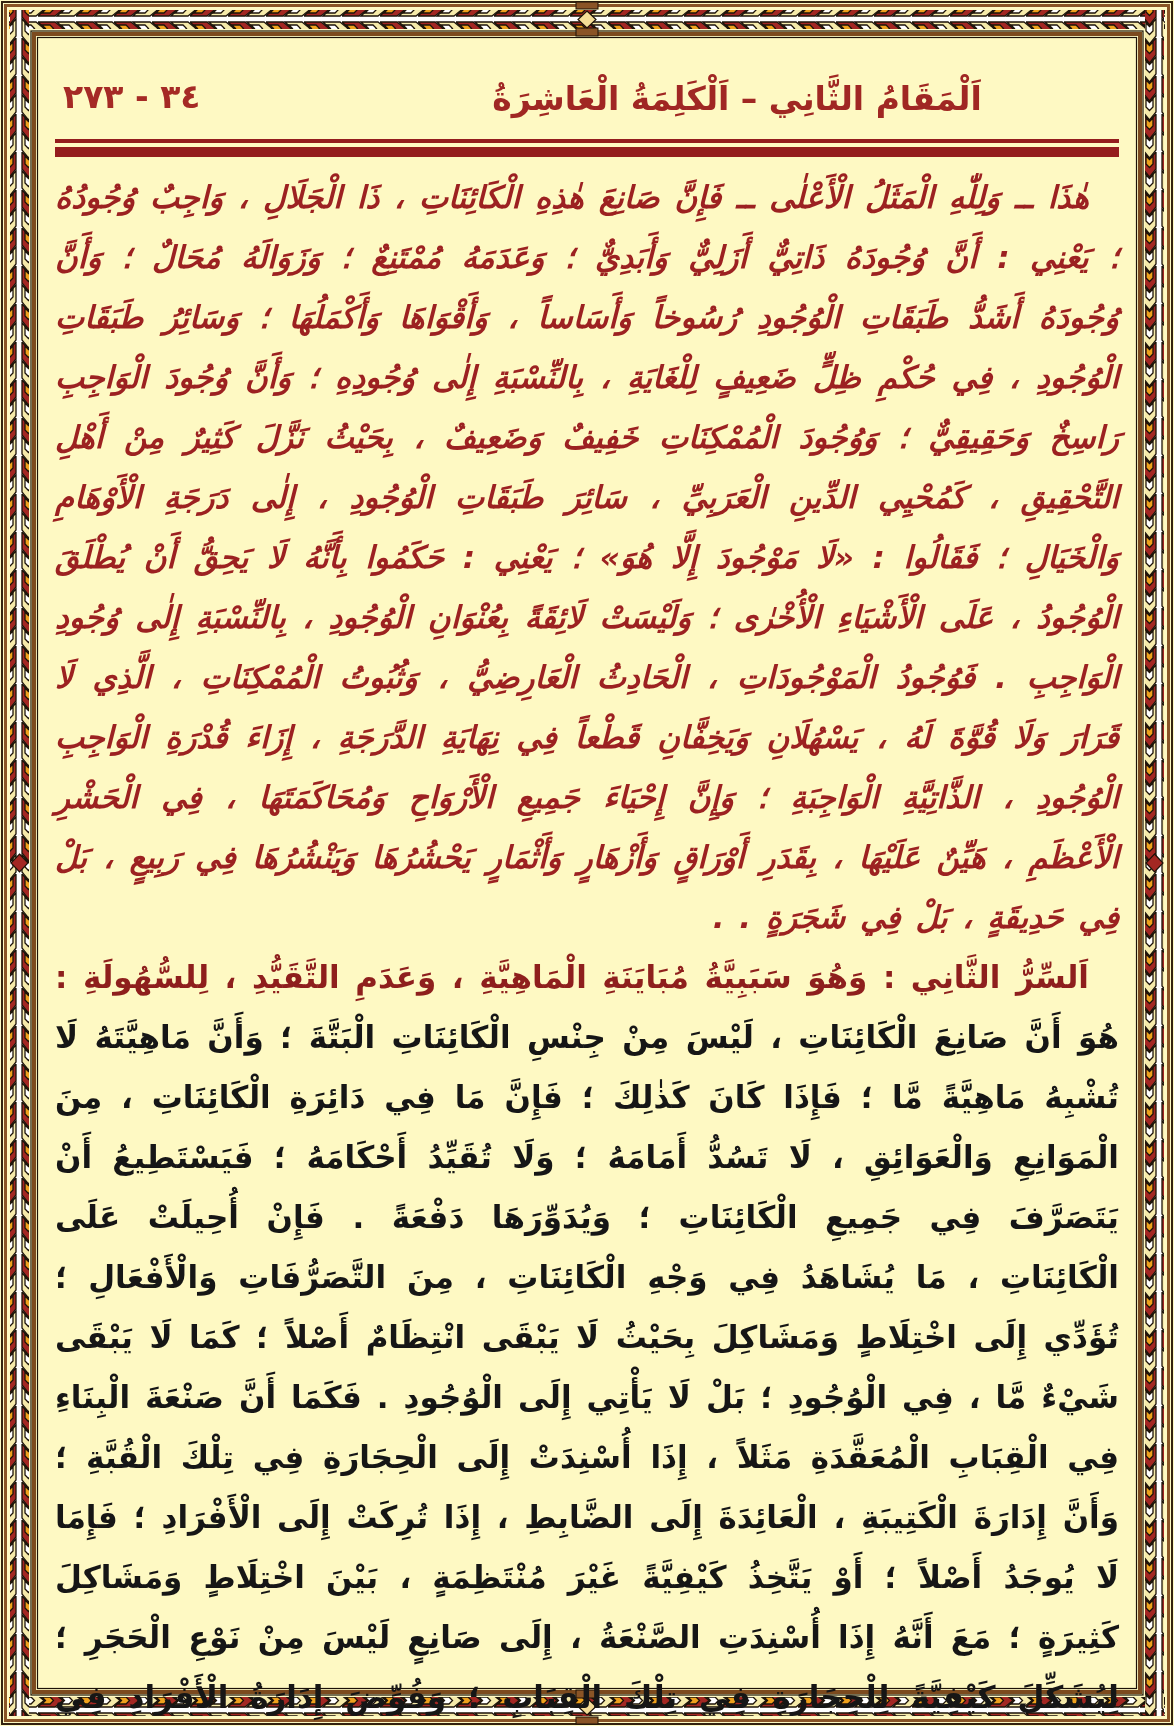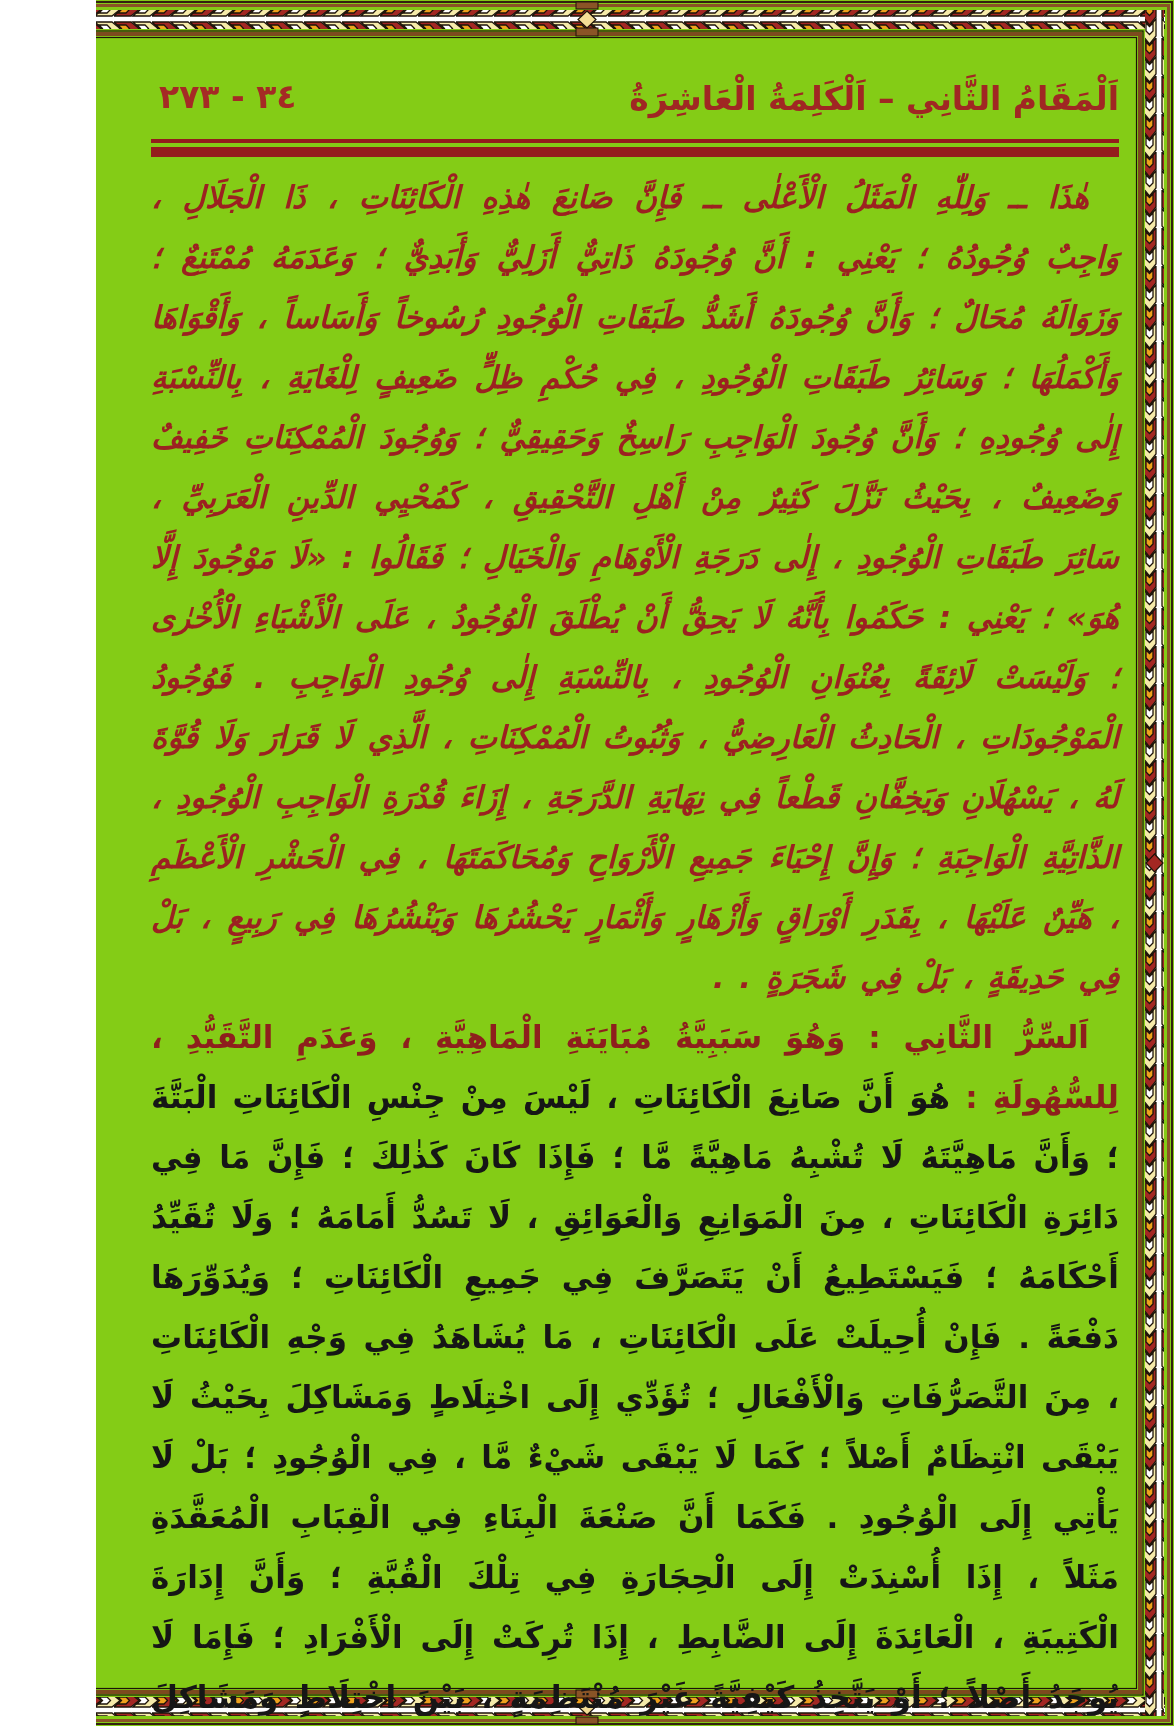--- a/index.html
+++ b/index.html
@@ -1,20 +1,20 @@
 <!DOCTYPE html>
 <html lang="ar" dir="rtl"><head>
 <meta charset="utf-8">
 <style>
   html, body { margin: 0; padding: 0; background: #ffffff; }
   .page {
     position: relative;
-    width: 1078px;
+    width: 1174px;
     height: 1726px;
-    background: #84cc16;
+    background: #fef9c3;
     overflow: hidden;
     font-family: "DejaVu Sans", sans-serif;
   }
   .border-svg { position: absolute; inset: 0; }
   .content {
     position: absolute;
     top: 39px; left: 39px; right: 39px; bottom: 39px;
     padding: 0 16px;
     direction: rtl;
   }
@@ -28,20 +28,21 @@
     left: 8px; top: 4px;
     color: #a52a25;
     font-size: 33px;
     font-weight: bold;
     letter-spacing: 1px;
     direction: rtl;
   }
   .title {
     margin: 0;
     padding-left: 300px;
+    text-align: center;
     color: #a02723;
     font-size: 33px;
     font-weight: bold;
     line-height: 52px;
     white-space: nowrap;
   }
   .rule { margin-top: 14px; }
   .rule-thin  { height: 4px;  background: #941d1d; }
   .rule-gap   { height: 4px;  background: transparent; }
   .rule-thick { height: 10px; background: #941d1d; }

